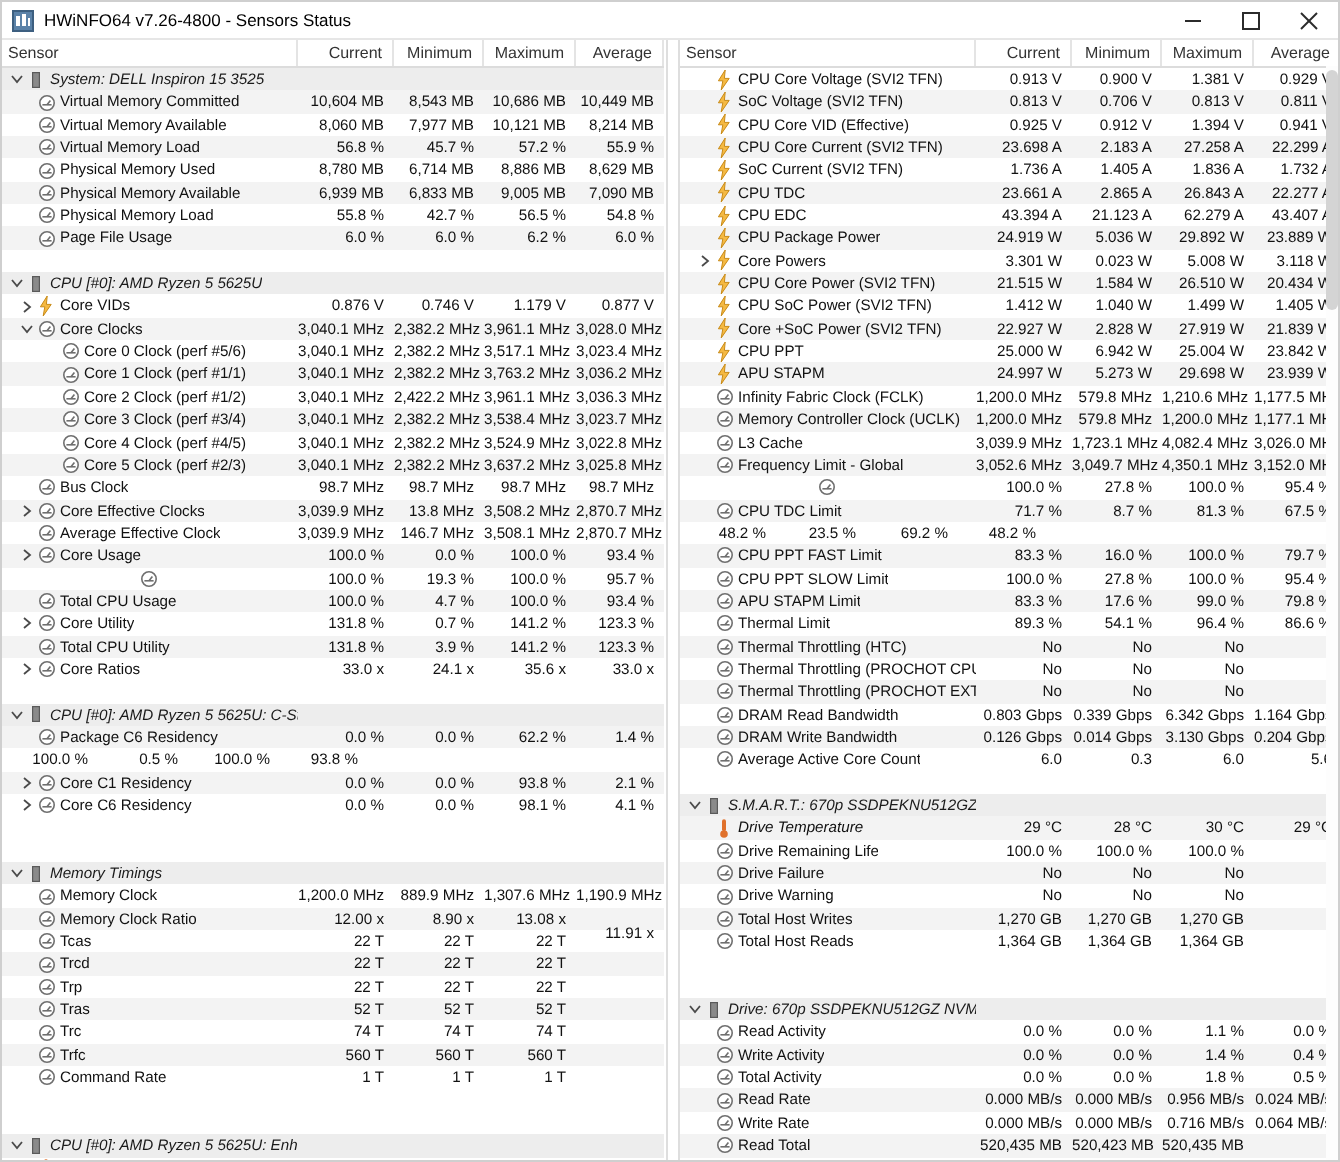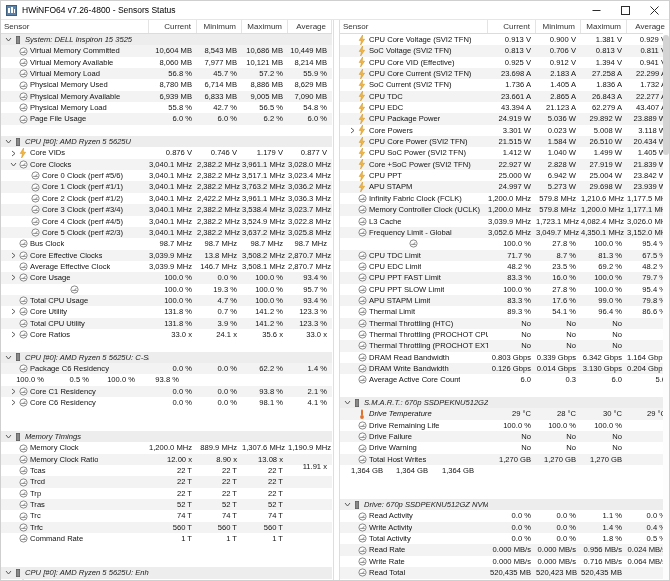--- a/index.html
+++ b/index.html
@@ -1345,32 +1345,20 @@
               </span>
               <span class="label">CPU TDC Limit</span>
             </div>
             <div class="c-num" style="width: 48px;">71.7 %</div>
             <div class="c-num" style="width: 45px;">8.7 %</div>
             <div class="c-num" style="width: 46px;">81.3 %</div>
             <div class="c-num" style="width: 44px;">67.5 %</div>
             <div class="c-pad"></div>
           </div>
           <div class="row even">
-            <div class="c-name" style="width: 148px;">
-              <span class="ind" style="width: 8px;"></span>
-              <span class="ind" style="width: 9px;"></span>
-              <span class="ic">
-                <svg width="9" height="9" viewBox="0 0 9 9">
-                  <circle cx="4.5" cy="4.5" r="3.6" fill="#ffffff" stroke="#6f6f6f" stroke-width="0.8"></circle>
-                  <line x1="2.2" y1="5.4" x2="6.8" y2="5.4" stroke="#6f6f6f" stroke-width="0.8"></line>
-                  <line x1="4.5" y1="5.4" x2="6.2" y2="3.2" stroke="#6f6f6f" stroke-width="0.8"></line>
-                </svg>
-              </span>
-              <span class="label">CPU EDC Limit</span>
-            </div>
             <div class="c-num" style="width: 48px;">48.2 %</div>
             <div class="c-num" style="width: 45px;">23.5 %</div>
             <div class="c-num" style="width: 46px;">69.2 %</div>
             <div class="c-num" style="width: 44px;">48.2 %</div>
             <div class="c-pad"></div>
           </div>
           <div class="row odd">
             <div class="c-name" style="width: 148px;">
               <span class="ind" style="width: 8px;"></span>
               <span class="ind" style="width: 9px;"></span>
@@ -1673,20 +1661,32 @@
               </span>
               <span class="label">Total Host Writes</span>
             </div>
             <div class="c-num" style="width: 48px;">1,270 GB</div>
             <div class="c-num" style="width: 45px;">1,270 GB</div>
             <div class="c-num" style="width: 46px;">1,270 GB</div>
             <div class="c-num" style="width: 44px;"></div>
             <div class="c-pad"></div>
           </div>
           <div class="row even">
+            <div class="c-name" style="width: 148px;">
+              <span class="ind" style="width: 8px;"></span>
+              <span class="ind" style="width: 9px;"></span>
+              <span class="ic">
+                <svg width="9" height="9" viewBox="0 0 9 9">
+                  <circle cx="4.5" cy="4.5" r="3.6" fill="#ffffff" stroke="#6f6f6f" stroke-width="0.8"></circle>
+                  <line x1="2.2" y1="5.4" x2="6.8" y2="5.4" stroke="#6f6f6f" stroke-width="0.8"></line>
+                  <line x1="4.5" y1="5.4" x2="6.2" y2="3.2" stroke="#6f6f6f" stroke-width="0.8"></line>
+                </svg>
+              </span>
+              <span class="label">Total Host Reads</span>
+            </div>
             <div class="c-num" style="width: 48px;">1,364 GB</div>
             <div class="c-num" style="width: 45px;">1,364 GB</div>
             <div class="c-num" style="width: 46px;">1,364 GB</div>
             <div class="c-num" style="width: 44px;"></div>
             <div class="c-pad"></div>
           </div>
           <div class="row blank">
             <div class="c-pad"></div>
           </div>
           <div class="row blank">

